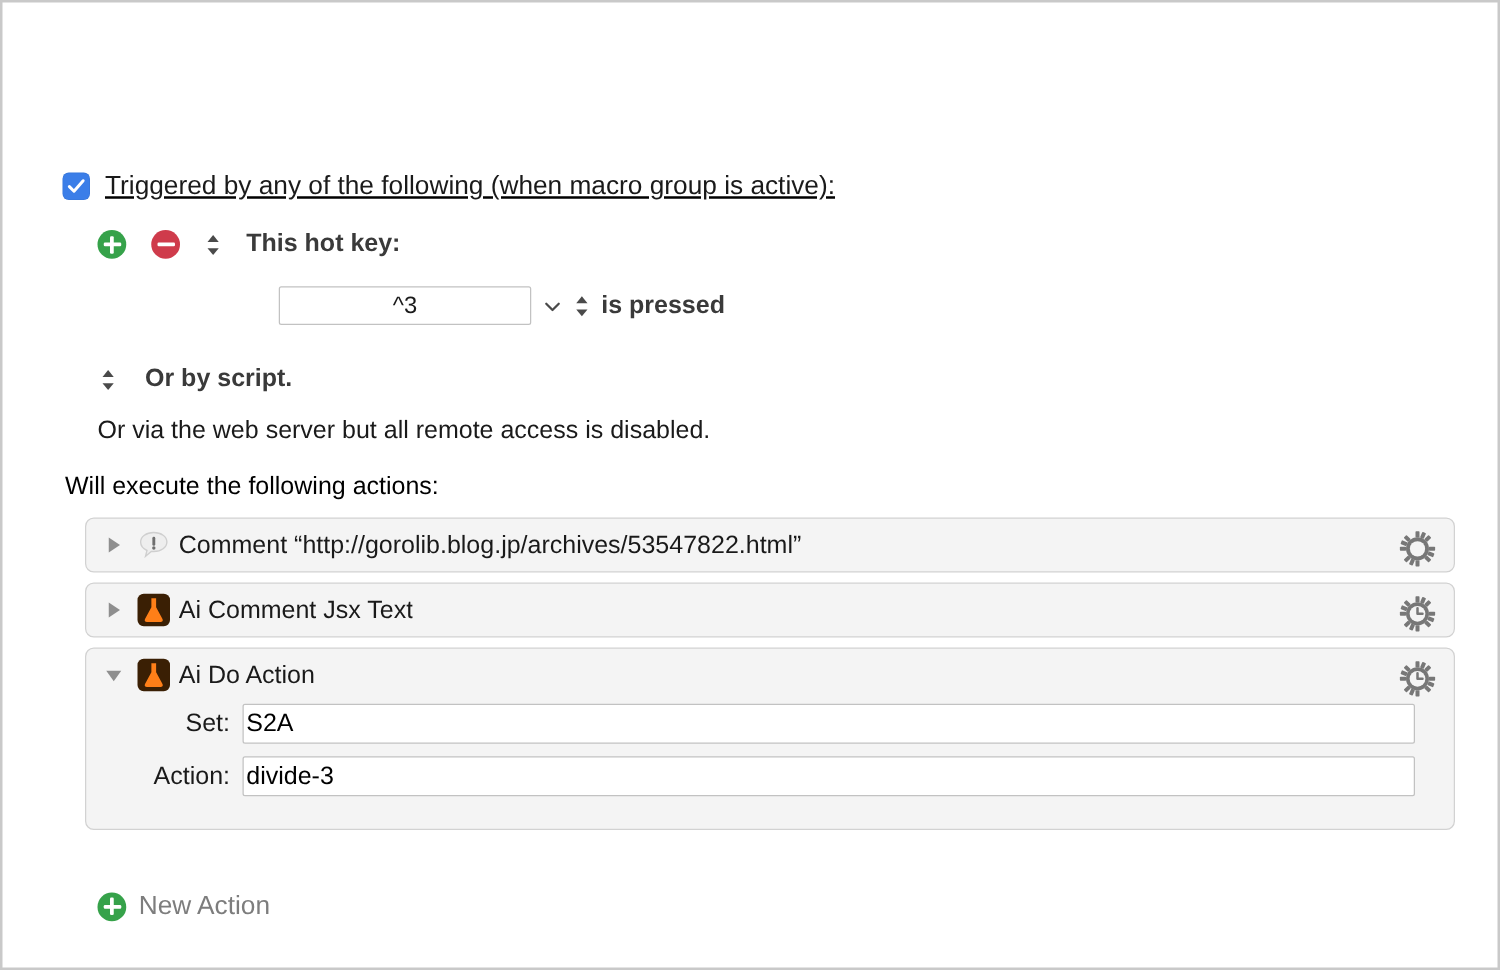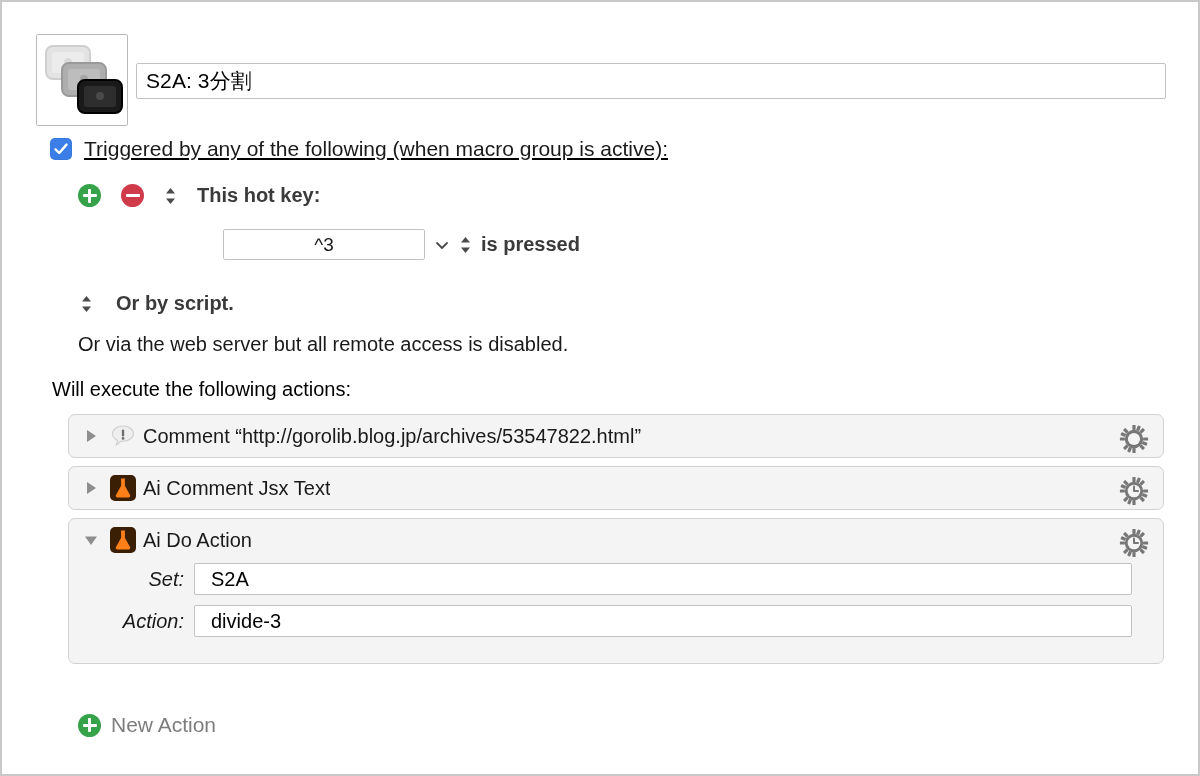--- a/index.html
+++ b/index.html
@@ -108,69 +108,44 @@
   .action-icon { width: 28px; height: 28px; flex: none; margin-right: 6px; }
   .action-title { font-size: 20px; color: #1a1a1a; white-space: nowrap; overflow: hidden; }
   .gear {
     position: absolute; right: 14px; top: 9px; width: 30px; height: 30px;
   }
   .card-expanded { padding-bottom: 16px; }
   .field-row { display: flex; align-items: center; margin: 0 0 10px 0; }
   .field-row.first { margin-top: 2px; }
   .field-label {
     width: 125px; text-align: right; padding-right: 10px;
-    font-size: 20px; color: #1a1a1a; flex: none; font-style: italic;
+    font-size: 20px; color: #1a1a1a; flex: none;
   }
   .field-input {
     height: 32px; width: 938px;
     background: #ffffff; border: 1px solid #c2c2c2; border-radius: 2px;
-    display: flex; align-items: center; padding: 0 16px;
+    display: flex; align-items: center; padding: 0 2px;
     font-size: 20px; color: #000000;
   }
 
   .new-action {
     position: absolute; left: 78px; top: 713px;
     display: flex; align-items: center; gap: 10px;
   }
   .new-action-label { font-size: 21px; color: #7d7d7d; }
 </style>
 </head>
 <body>
 
 <div id="root">
   <div class="edge-left"></div>
   <div class="edge-right"></div>
   <div class="edge-top"></div>
   <div class="edge-bottom"></div>
 
-  <div class="header">
-    <div class="macro-icon">
-      <svg width="90" height="90" viewBox="0 0 90 90">
-        <rect x="0" y="0" width="90" height="90" fill="#ffffff"></rect>
-        <g>
-          <rect x="9" y="11" width="44" height="33" rx="7" fill="#e3e3e3" stroke="#cfcfcf" stroke-width="2"></rect>
-          <rect x="15" y="17" width="32" height="21" rx="3" fill="#ececec"></rect>
-          <circle cx="31" cy="27" r="4" fill="#dadada"></circle>
-        </g>
-        <g>
-          <rect x="25" y="28" width="44" height="33" rx="7" fill="#aeaeae" stroke="#9a9a9a" stroke-width="2"></rect>
-          <rect x="31" y="34" width="32" height="21" rx="3" fill="#bdbdbd"></rect>
-          <circle cx="47" cy="44" r="4" fill="#a5a5a5"></circle>
-        </g>
-        <g>
-          <rect x="41" y="45" width="44" height="33" rx="7" fill="#1a1a1a" stroke="#000000" stroke-width="2"></rect>
-          <rect x="47" y="51" width="32" height="21" rx="3" fill="#2e2e2e"></rect>
-          <circle cx="63" cy="61" r="4" fill="#4a4a4a"></circle>
-        </g>
-      </svg>
-    </div>
-    <div class="title-field">
-      <span>S2A: 3分割</span>
-    </div>
-  </div>
 
   <div class="trigger-line">
     <div class="checkbox">
       <svg width="18" height="18" viewBox="0 0 18 18">
         <path d="M3.5 9.3 L7.2 13 L14.5 4.6" fill="none" stroke="#ffffff" stroke-width="2.4" stroke-linecap="round" stroke-linejoin="round"></path>
       </svg>
     </div>
     <span class="trigger-label">Triggered by any of the following (when macro group is active):</span>
   </div>
 

